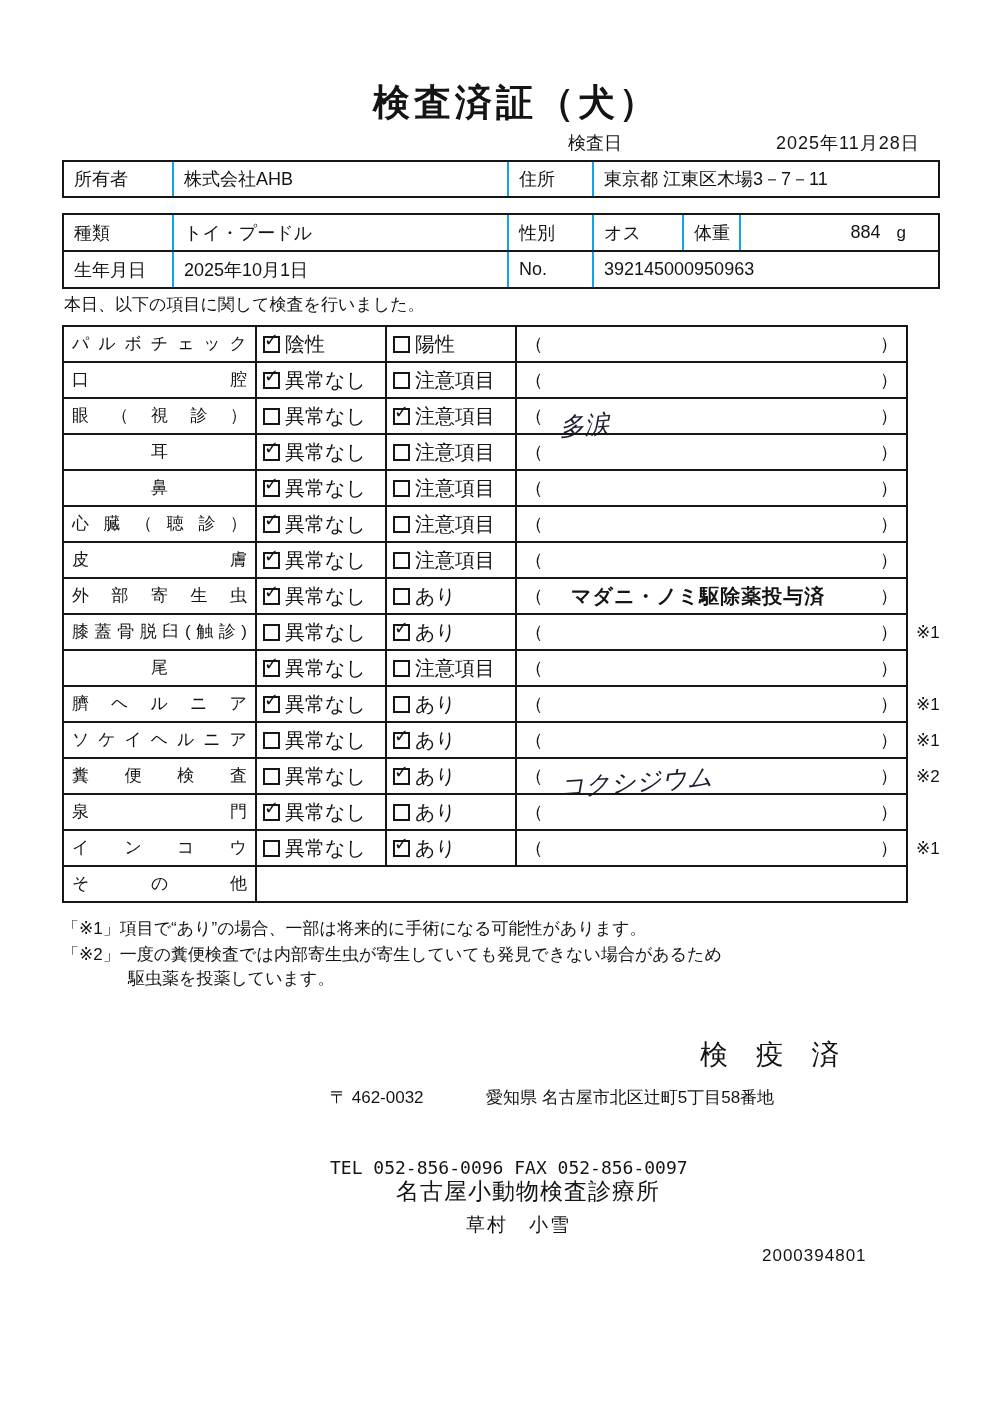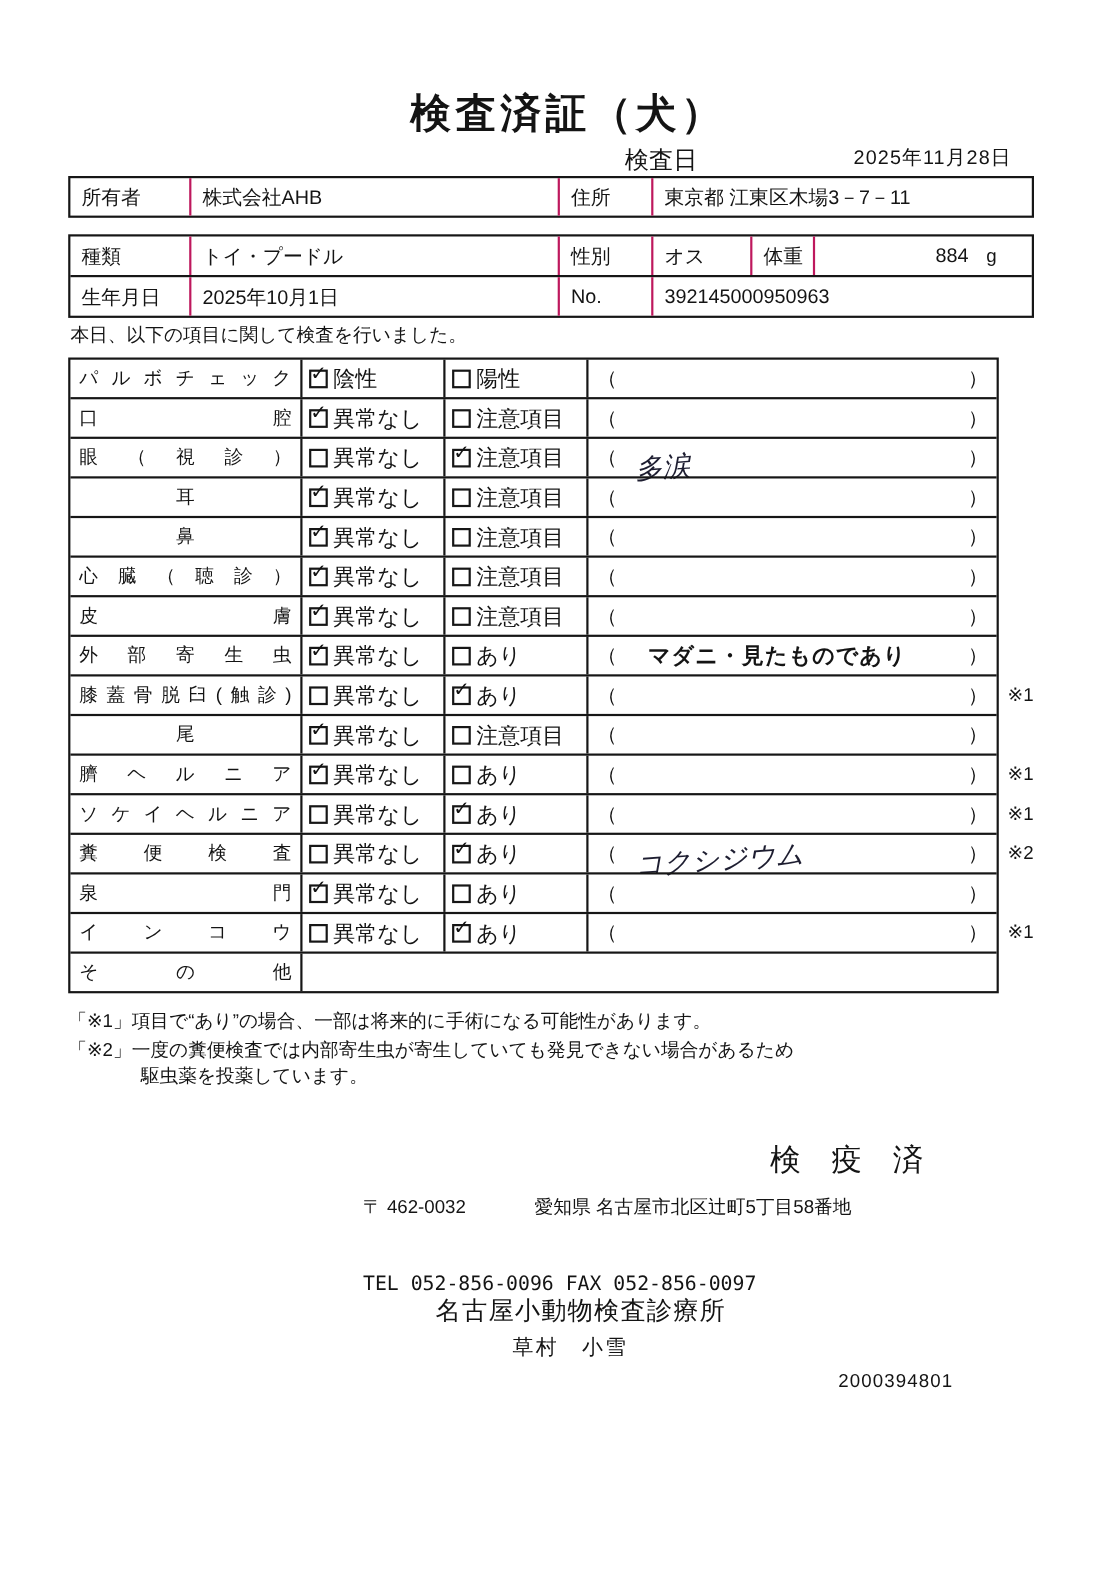--- a/index.html
+++ b/index.html
@@ -12,41 +12,41 @@
     color:#141414;
     overflow:hidden;
   }
   .abs{position:absolute;}
   
   .doc-title{
     top:78px;left:0;width:100%;
     text-align:center;
     font-size:37px;font-weight:600;letter-spacing:4px;margin-left:15px;
   }
-  .insp-label{top:131px;left:568px;font-size:22px;}
+  .insp-label{top:131px;left:568px;font-size:18px;}
   .insp-value{top:131px;left:776px;font-size:18px;letter-spacing:1px;}
 
   
   .btable{
     position:absolute;
     border:2px solid #161616;
     box-sizing:border-box;
     background:#fff;
   }
   .trow{display:flex;position:relative;}
   .trow + .trow{border-top:2px solid #161616;}
   .tcell{
     box-sizing:border-box;
     display:flex;align-items:center;
     padding:0 10px;
     font-size:18px;
     white-space:nowrap;
     overflow:visible;
   }
-  .trow > .tcell + .tcell{border-left:2px solid #be185d;}
+  .trow > .tcell + .tcell{border-left:2px solid #0ea5e9;}
   .grow{flex:1;}
 
   .h34{height:34px;}
   .h35{height:35px;}
 
   .w108{width:108px;}
   .w335{width:335px;}
   .w85{width:85px;}
   .w90{width:90px;}
   .w57{width:57px;}
@@ -56,21 +56,21 @@
 
   .intro-line{top:293px;left:64px;font-size:17px;}
 
   
   .check-table{top:325px;left:62px;width:846px;}
   .crow{display:flex;position:relative;height:34px;}
   .crow + .crow{border-top:2px solid #161616;}
   .crow > .tcell + .tcell{border-left:2px solid #161616;}
   .clabel{
     display:block;
-    width:209px;
+    width:191px;
     line-height:34px;
     padding:0 8px;
     font-size:17px;
     box-sizing:border-box;
   }
   .justify{text-align:justify;text-align-last:justify;}
   .center{text-align:center;text-align-last:center;}
   .ccb{width:130px;padding:0 6px;}
   .cnote{flex:1;justify-content:space-between;padding:0 8px;}
   .cmerged{flex:1;}
@@ -292,21 +292,21 @@
             <span class="tick">✓</span>
           </span>
           <span class="cblabel">異常なし</span>
         </div>
         <div class="tcell ccb">
           <span class="cbox"></span>
           <span class="cblabel">あり</span>
         </div>
         <div class="tcell cnote">
           <span class="paren">（</span>
-          <span class="note-text stamped">マダニ・見たものであり</span>
+          <span class="note-text stamped">マダニ・ノミ駆除薬投与済</span>
           <span class="paren">）</span>
         </div>
       </div>
       <div class="crow">
         <div class="tcell clabel justify">膝蓋骨脱臼(触診)</div>
         <div class="tcell ccb">
           <span class="cbox"></span>
           <span class="cblabel">異常なし</span>
         </div>
         <div class="tcell ccb">

